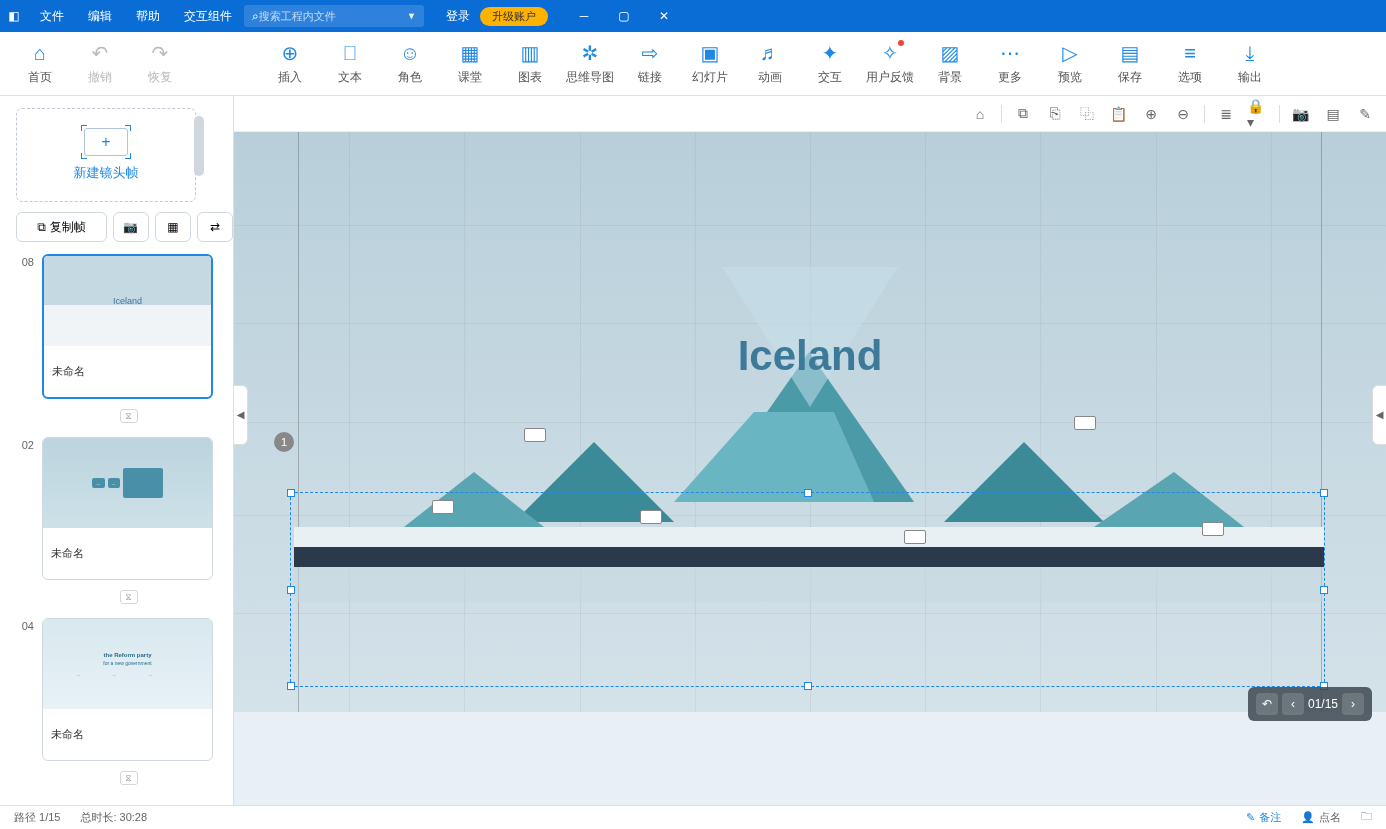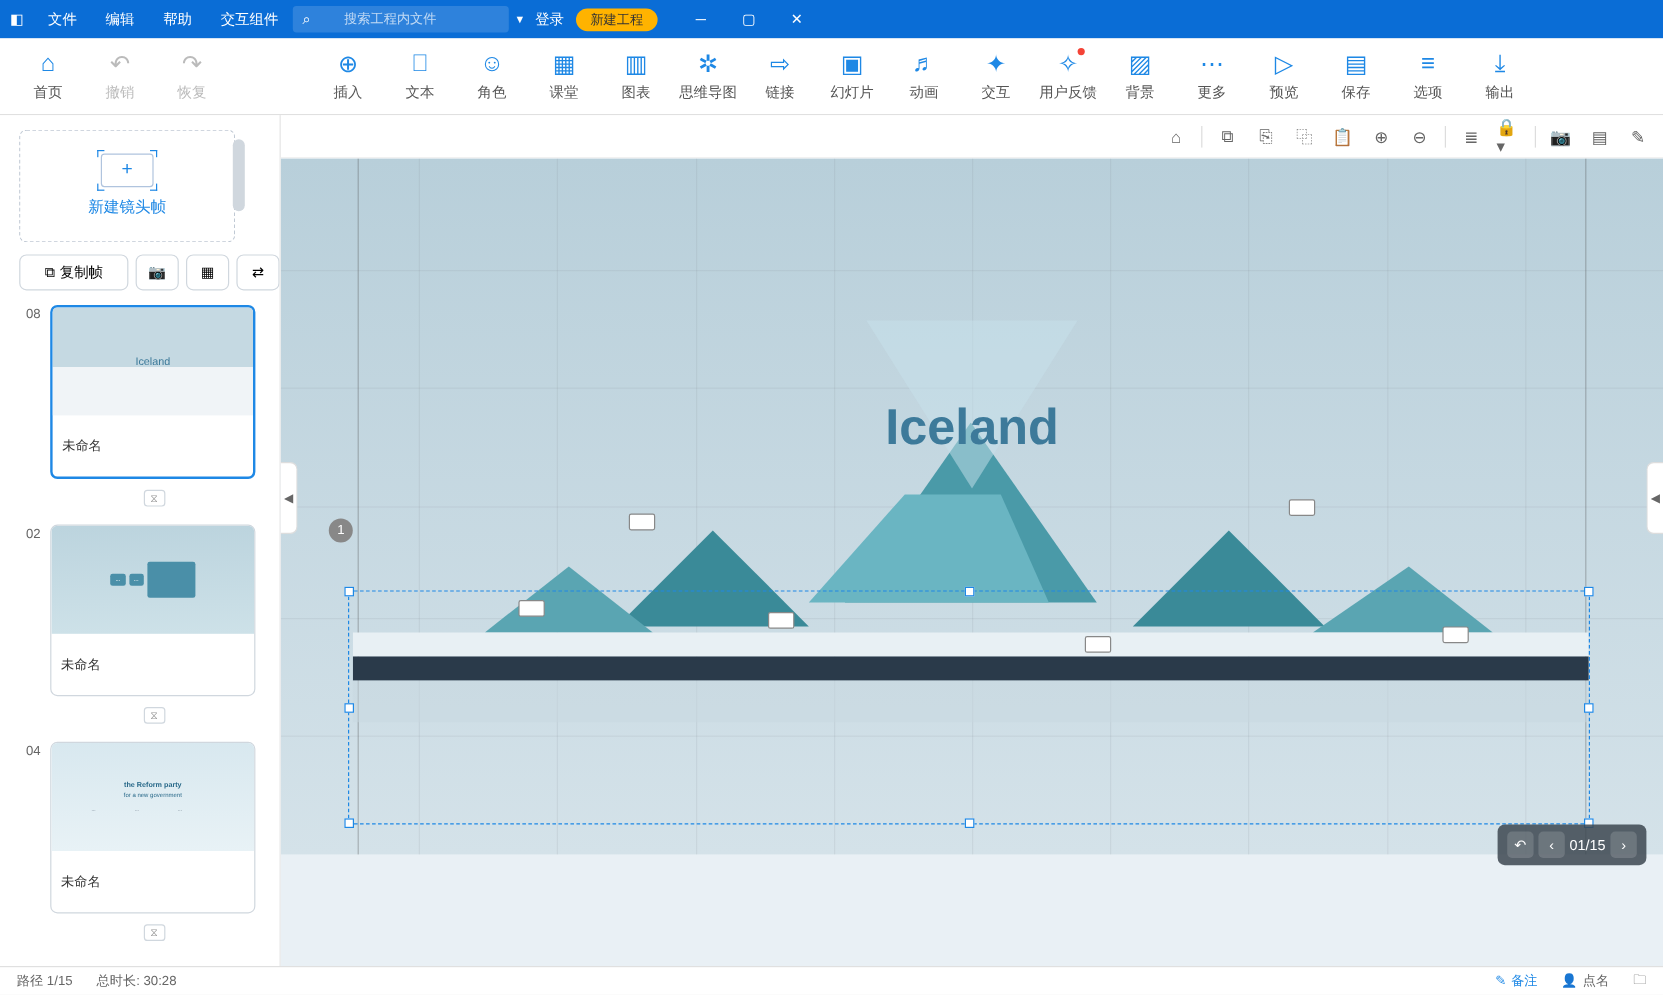--- a/index.html
+++ b/index.html
@@ -2,21 +2,21 @@
 <html><head>
 <meta charset="utf-8">
 <style>
 * { margin: 0; padding: 0; box-sizing: border-box; font-family: "Microsoft YaHei", Arial, sans-serif; }
 html, body { width: 1386px; height: 829px; overflow: hidden; background: #f5f5f5; }
 .titlebar { height: 32px; background: #0a6dd6; display: flex; align-items: center; color: #fff; font-size: 12px; }
 .titlebar .logo { width: 28px; text-align: center; }
 .titlebar .menu-item { padding: 0 12px; height: 100%; display: flex; align-items: center; cursor: pointer; }
 .titlebar .title-center { flex: 1; text-align: center; font-weight: 600; }
 .titlebar .search-box { width: 180px; height: 22px; background: rgba(255,255,255,0.15); border-radius: 3px; display: flex; align-items: center; padding: 0 8px; margin-right: 12px; }
-.titlebar .search-box input { background: transparent; border: none; outline: none; color: #fff; font-size: 11px; flex: 1; margin-left: 28px; }
+.titlebar .search-box input { background: transparent; border: none; outline: none; color: #fff; font-size: 11px; flex: 1; }
 .titlebar .search-box input::placeholder { color: rgba(255,255,255,0.7); }
 .titlebar .login { padding: 0 10px; cursor: pointer; }
 .titlebar .upgrade { background: #ffb300; color: #333; border-radius: 12px; padding: 2px 12px; font-size: 11px; margin-right: 16px; cursor: pointer; }
 .titlebar .win-btn { width: 40px; height: 32px; display: flex; align-items: center; justify-content: center; cursor: pointer; }
 
 .toolbar { height: 64px; background: #fff; border-bottom: 1px solid #e0e0e0; display: flex; align-items: center; padding: 0 10px; }
 .tool-btn { display: flex; flex-direction: column; align-items: center; justify-content: center; width: 60px; height: 100%; cursor: pointer; font-size: 12px; color: #555; position: relative; }
 .tool-btn .ico { font-size: 20px; color: #1e88e5; margin-bottom: 4px; height: 24px; display: flex; align-items: center; }
 .tool-btn.disabled .ico, .tool-btn.disabled span { color: #bbb; }
 .tool-gap { width: 70px; }
@@ -88,21 +88,21 @@
   <div class="menu-item">文件</div>
   <div class="menu-item">编辑</div>
   <div class="menu-item">帮助</div>
   <div class="menu-item">交互组件</div>
   <div class="search-box">
     <span>⌕</span>
     <input placeholder="搜索工程内文件" style="">
     <span style="font-size:9px">▼</span>
   </div>
   <div class="login">登录</div>
-  <div class="upgrade">新建工程</div>
+  <div class="upgrade">升级账户</div>
   <div class="win-btn">─</div>
   <div class="win-btn">▢</div>
   <div class="win-btn">✕</div>
 </div>
 
 <div class="toolbar">
   <div class="tool-btn">
       <div class="ico">⌂</div>
       <span>首页</span>
     </div>

